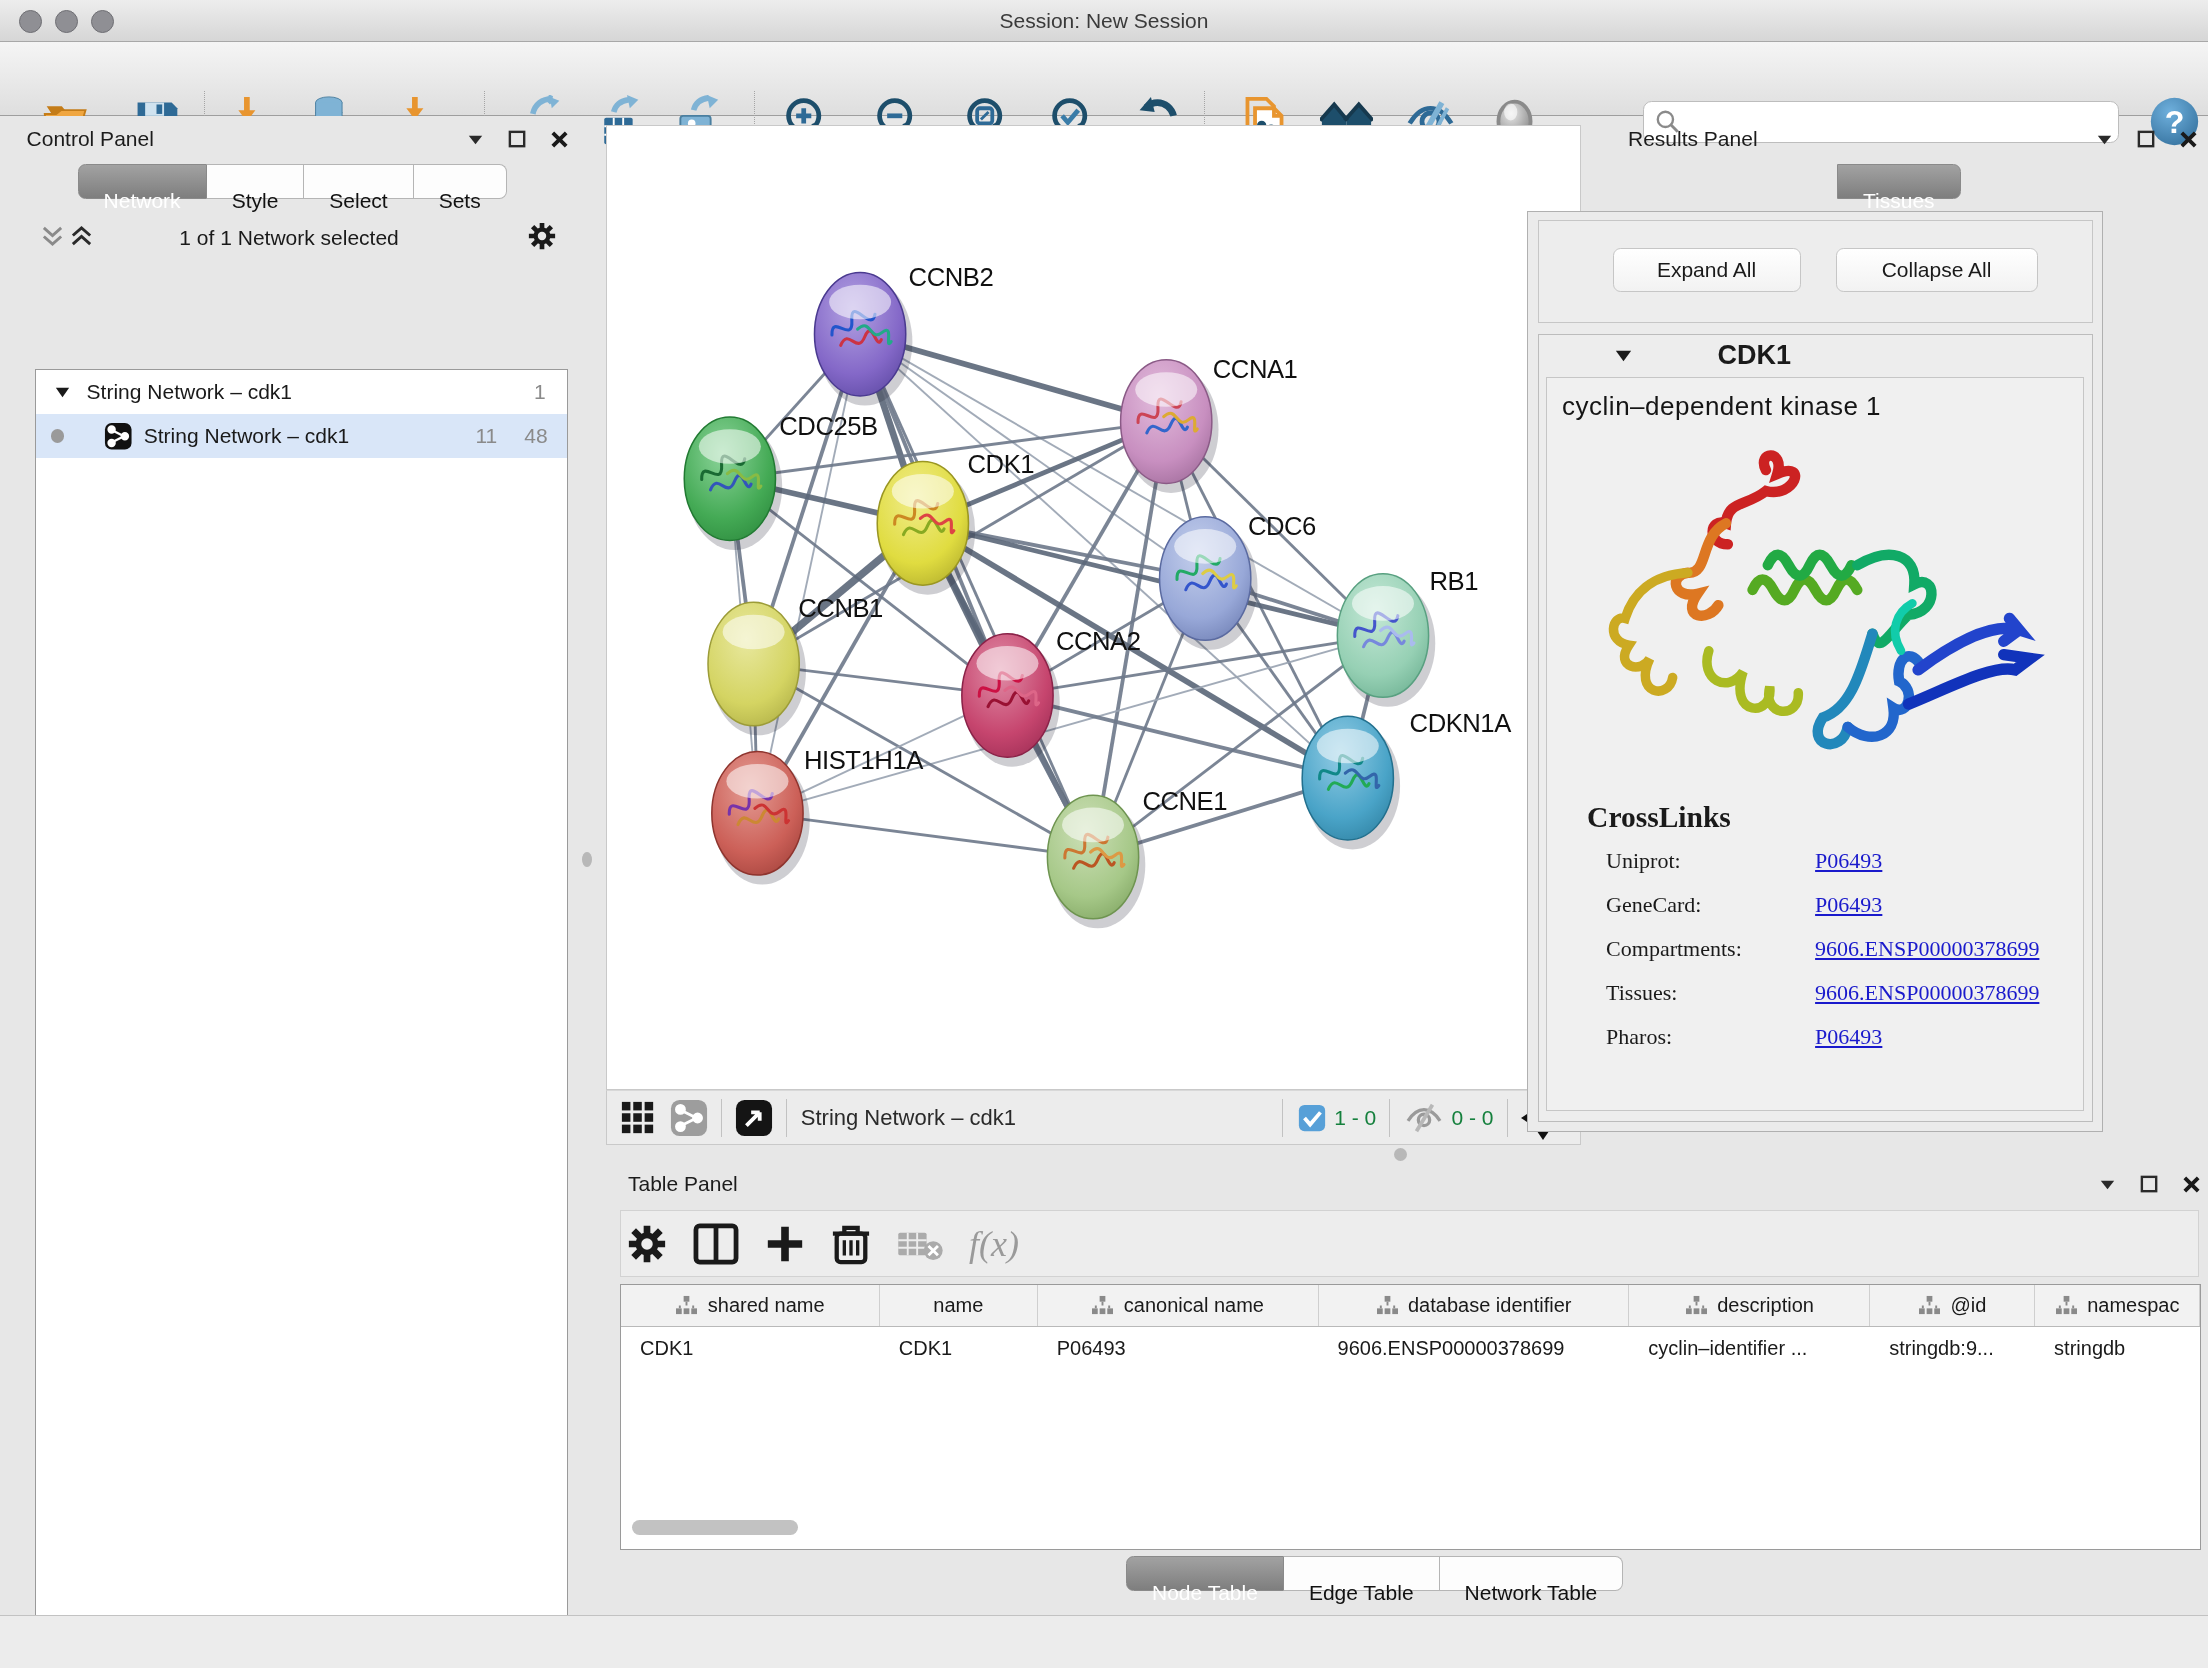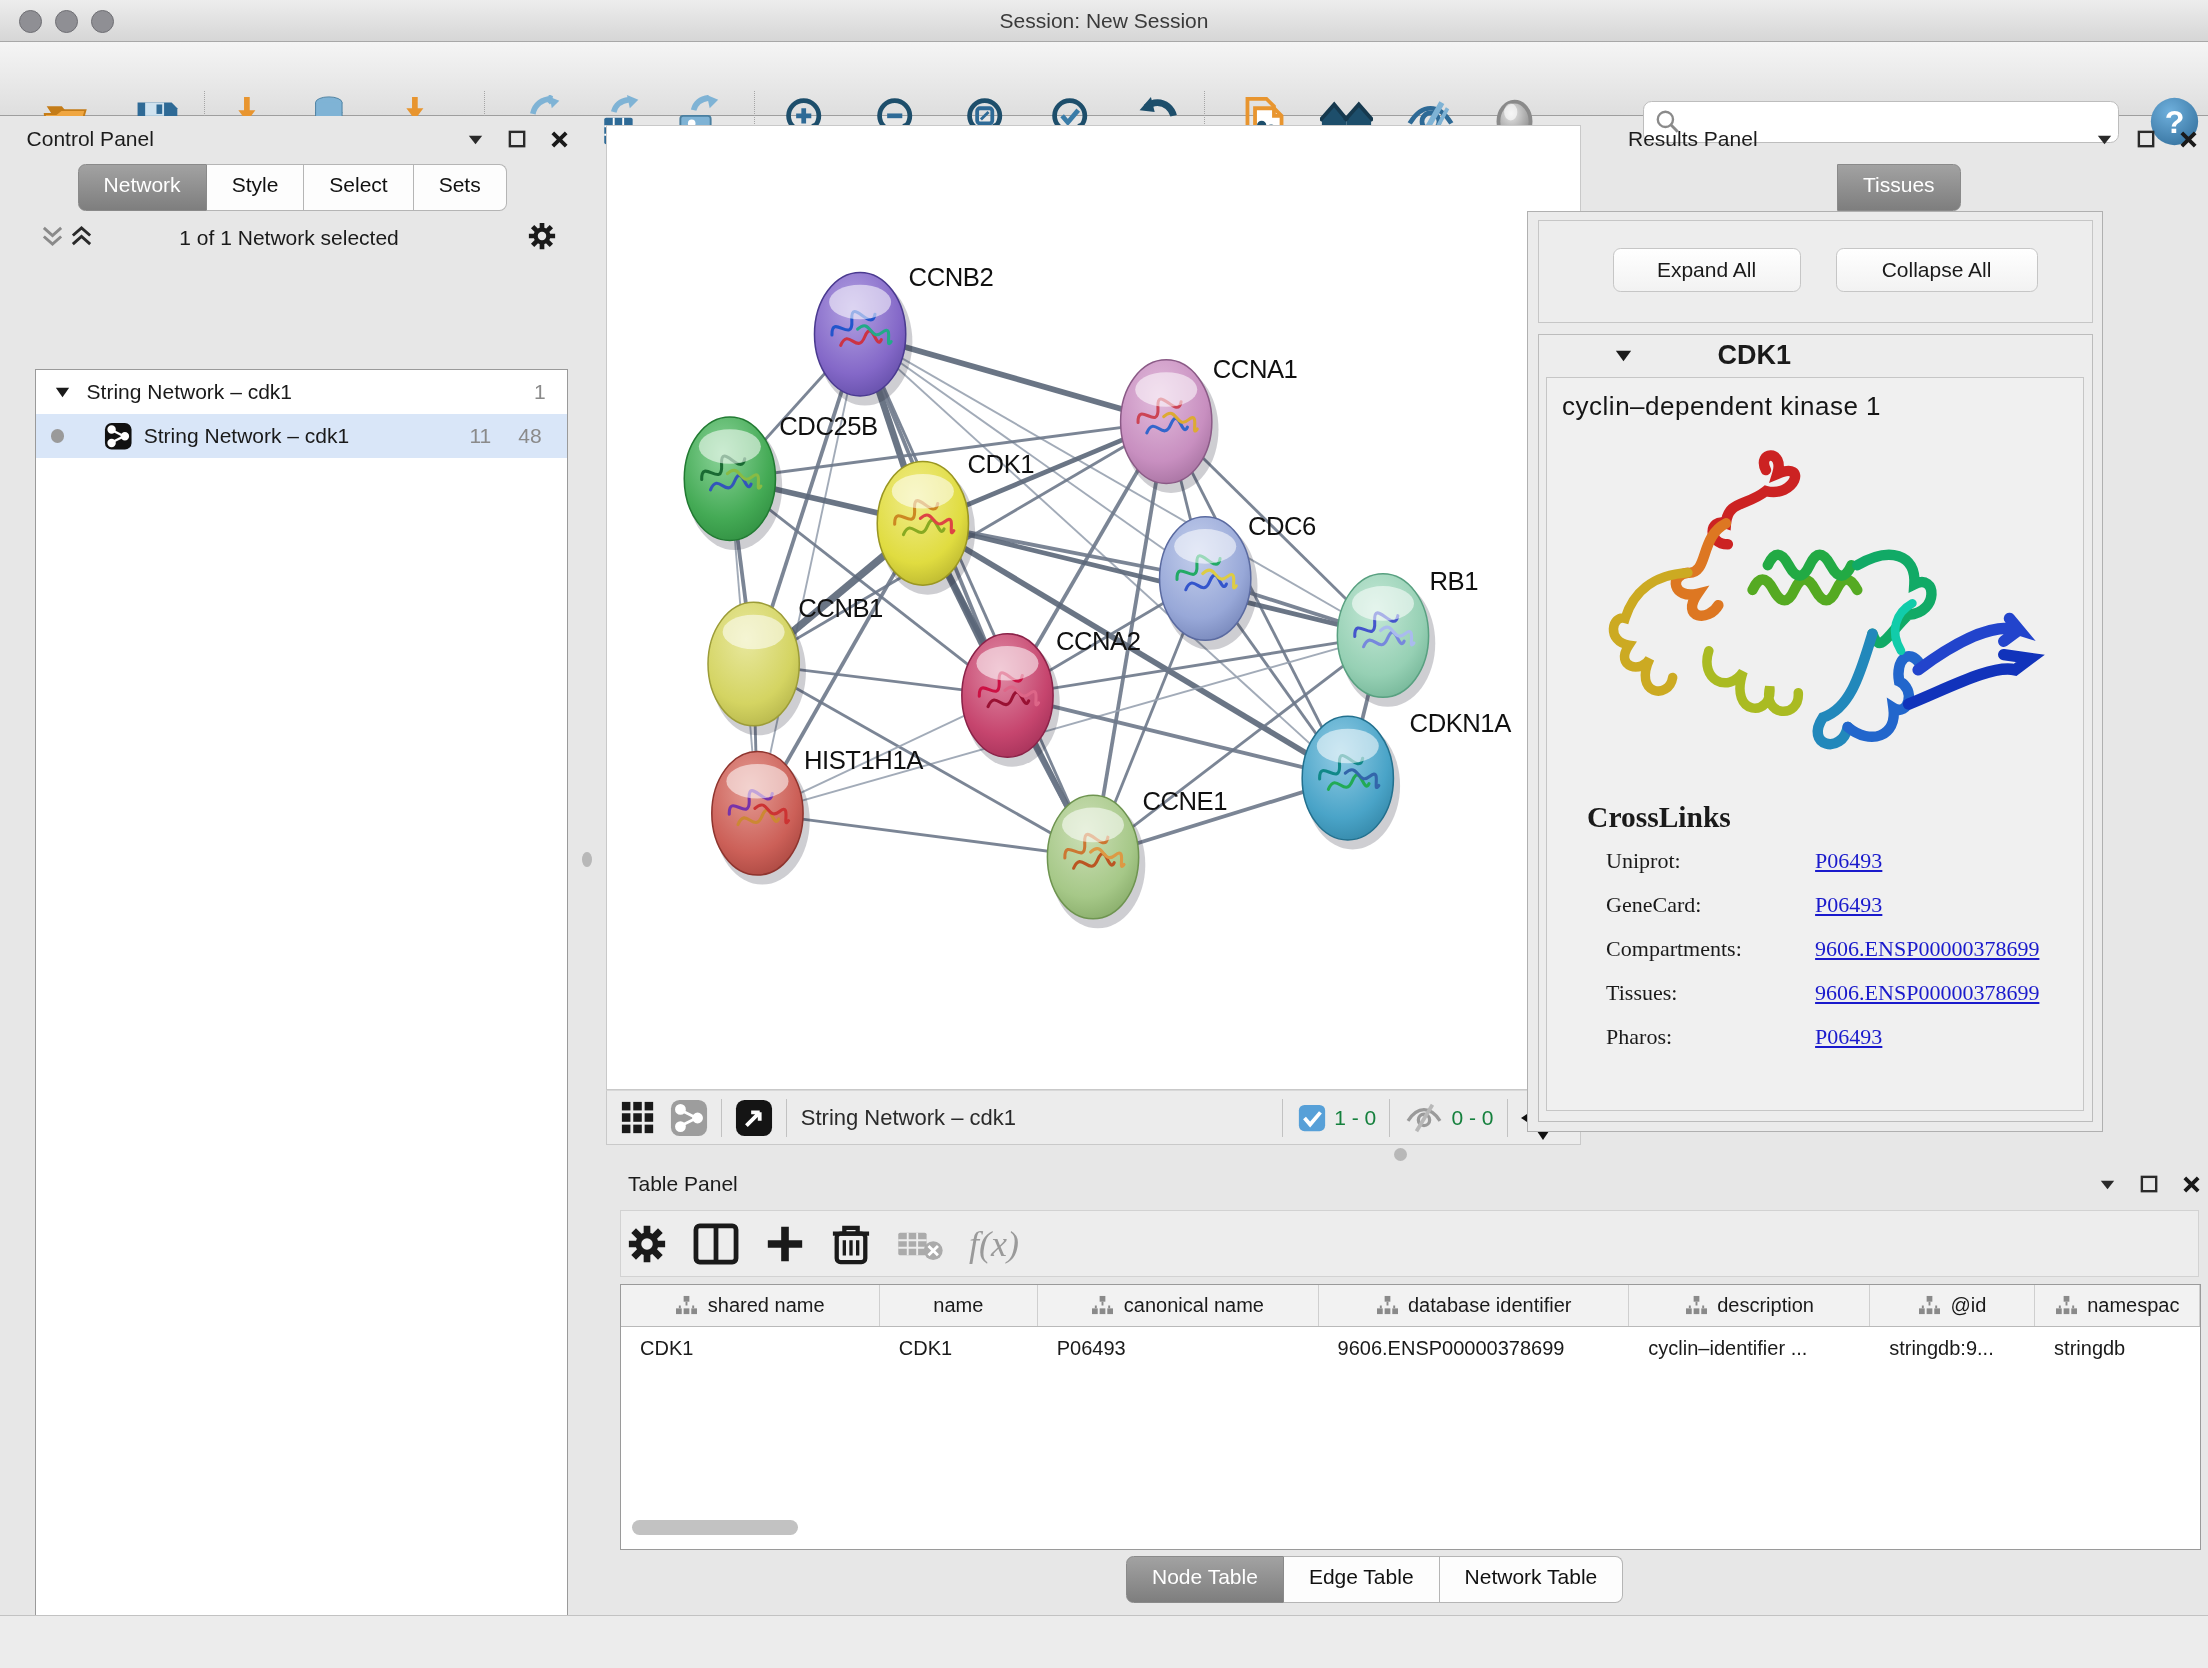--- a/index.html
+++ b/index.html
@@ -21,21 +21,21 @@
   .toolbar{left:0;top:42px;width:2208px;height:74px;
     background:linear-gradient(#f5f5f5,#dedede);border-bottom:1px solid #9e9e9e;}
   .tbi{width:61px;height:61px;top:49px;display:flex;align-items:center;justify-content:center;}
   .tbsep{top:49px;width:0;height:59px;border-left:1.9px dotted #a5a5a5;}
   .searchbox{left:1643px;top:59px;width:476px;height:42px;background:#fff;border:1px solid #bdbdbd;
     border-radius:8.6px;display:flex;align-items:center;padding-left:9.5px;}
   
   .panel-title{font-size:21px;color:#1c1c1c;}
   .ph-icons{display:flex;gap:21px;align-items:center;}
   .seg{display:flex;position:absolute;}
-  .seg .tab{height:47px;line-height:40px;padding:0 25px;font-size:21px;background:#fdfdfd;
+  .seg .tab{height:35px;line-height:40px;padding:16px 25px;font-size:21px;background:#fdfdfd;
     border:1px solid #b5b5b5;border-left:none;color:#111;text-align:center;}
   .seg .tab:first-child{border-left:1px solid #b5b5b5;border-radius:7.6px 0 0 7.6px;}
   .seg .tab:last-child{border-radius:0 7.6px 7.6px 0;}
   .seg .tab.active{background:linear-gradient(#a2a2a2,#7e7e7e);color:#fff;border-color:#8a8a8a;}
   
   .ctlpanel{left:7.6px;top:116px;width:563px;height:1495px;background:#e7e7e7;}
   .treebox{left:27px;top:253px;width:533px;height:1328px;background:#fff;border:1px solid #9a9a9a;}
   .treerow{height:44px;display:flex;align-items:center;font-size:21px;}
   .treerow .cnt{color:#8a8a8a;}
   .treerow.sel{background:var(--sel-blue);}
@@ -337,21 +337,21 @@
           <rect x="1" y="1" width="28" height="28" rx="7" fill="#111"></rect>
           <g stroke="#fff" stroke-width="2.5" fill="#fff">
             <path d="M9 21l12-6M21 15 9 9" fill="none"></path>
             <circle cx="8" cy="22" r="3.2"></circle>
             <circle cx="22" cy="15" r="3.2"></circle>
             <circle cx="8" cy="8" r="3.2"></circle>
           </g>
         </svg>
       <span style="margin-left:11.4px">String Network – cdk1</span>
       <span class="cnt" style="margin-left:auto">11</span>
-      <span class="cnt" style="margin-left:27px;margin-right:25px">48</span>
+      <span class="cnt" style="margin-left:27px;margin-right:19px">48</span>
     </div>
   </div>
 </div>
 
 <div class="abs netcanvas">
   <svg id="net" width="973" height="963" viewBox="0 0 1023 1013">
       <defs>
         <radialGradient id="ng0" cx="0.42" cy="0.3" r="0.95">
           <stop offset="0" stop-color="#b3a2e2"></stop>
           <stop offset="0.55" stop-color="#8468c8"></stop>

